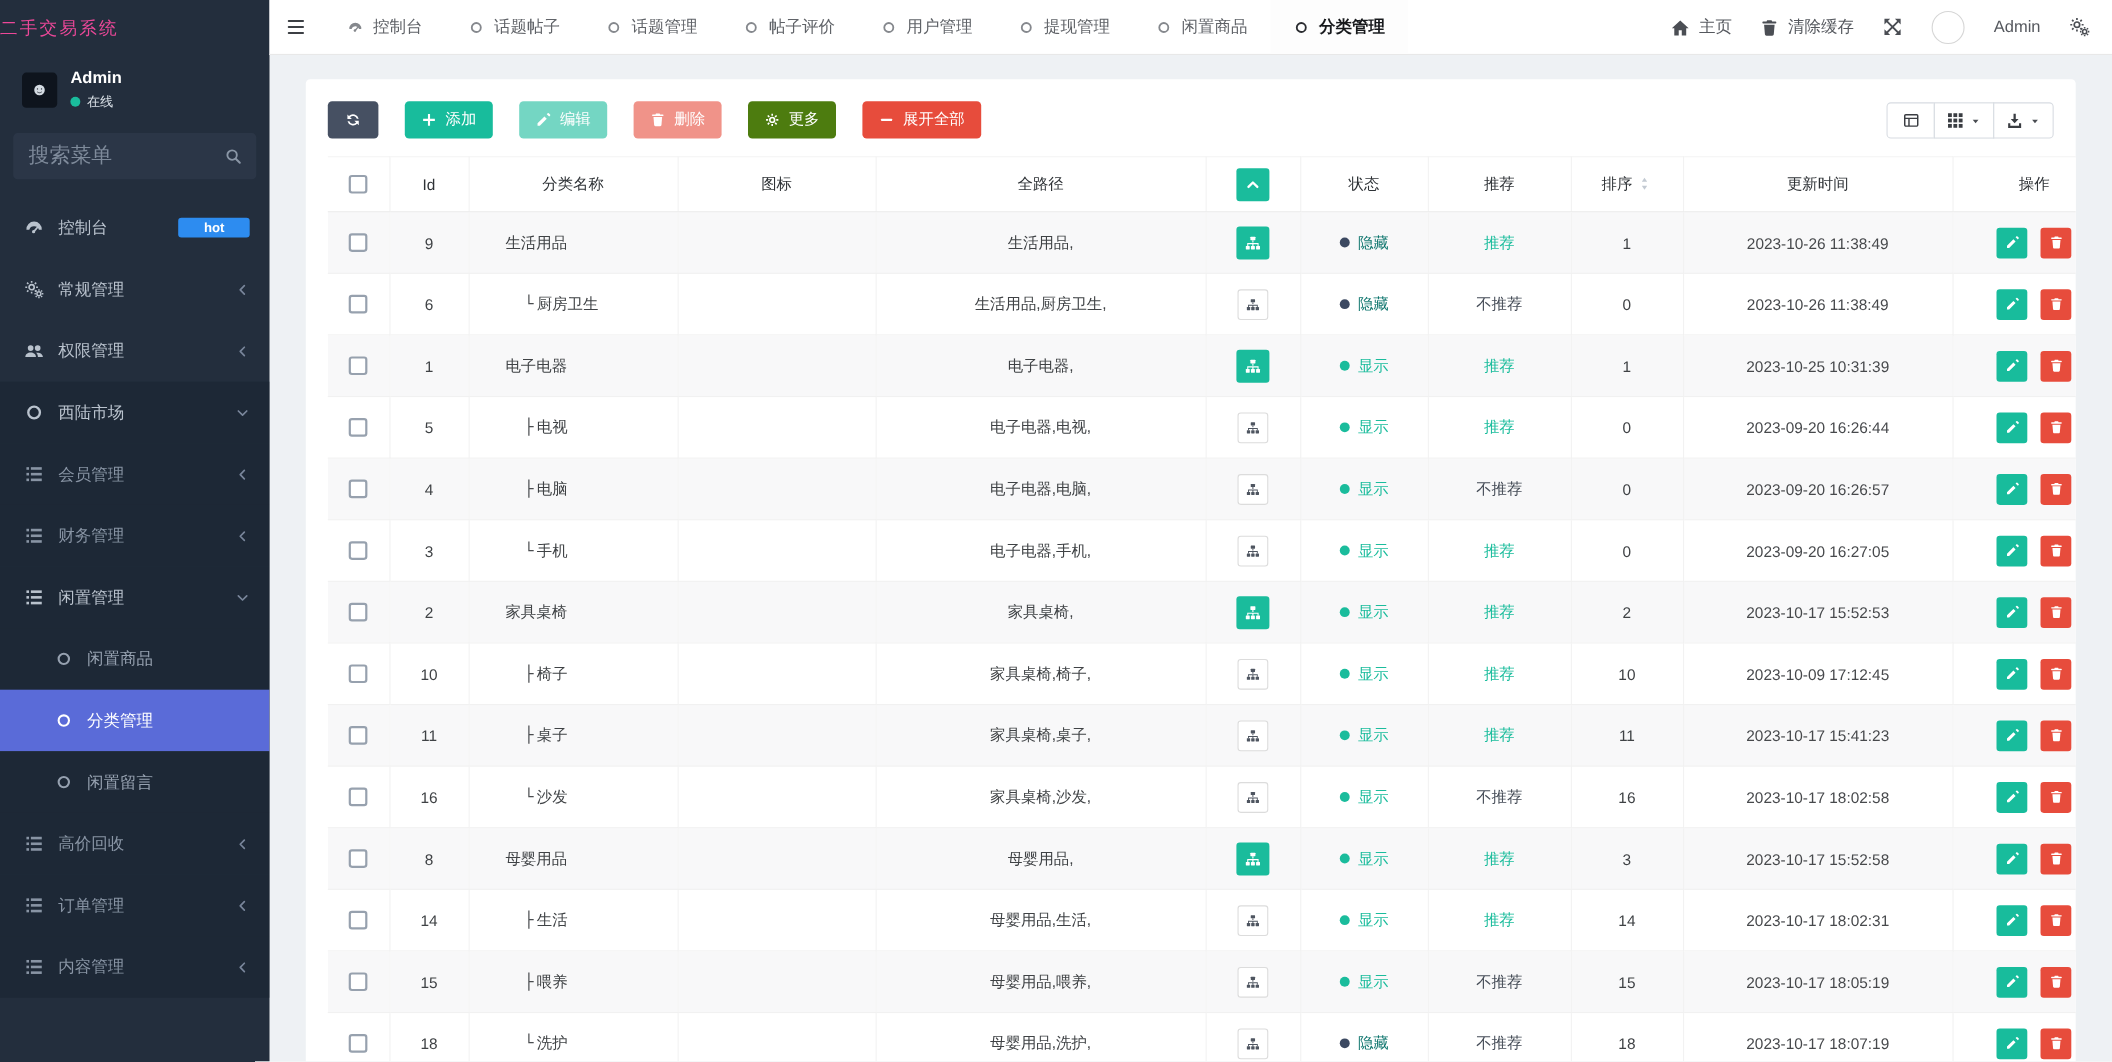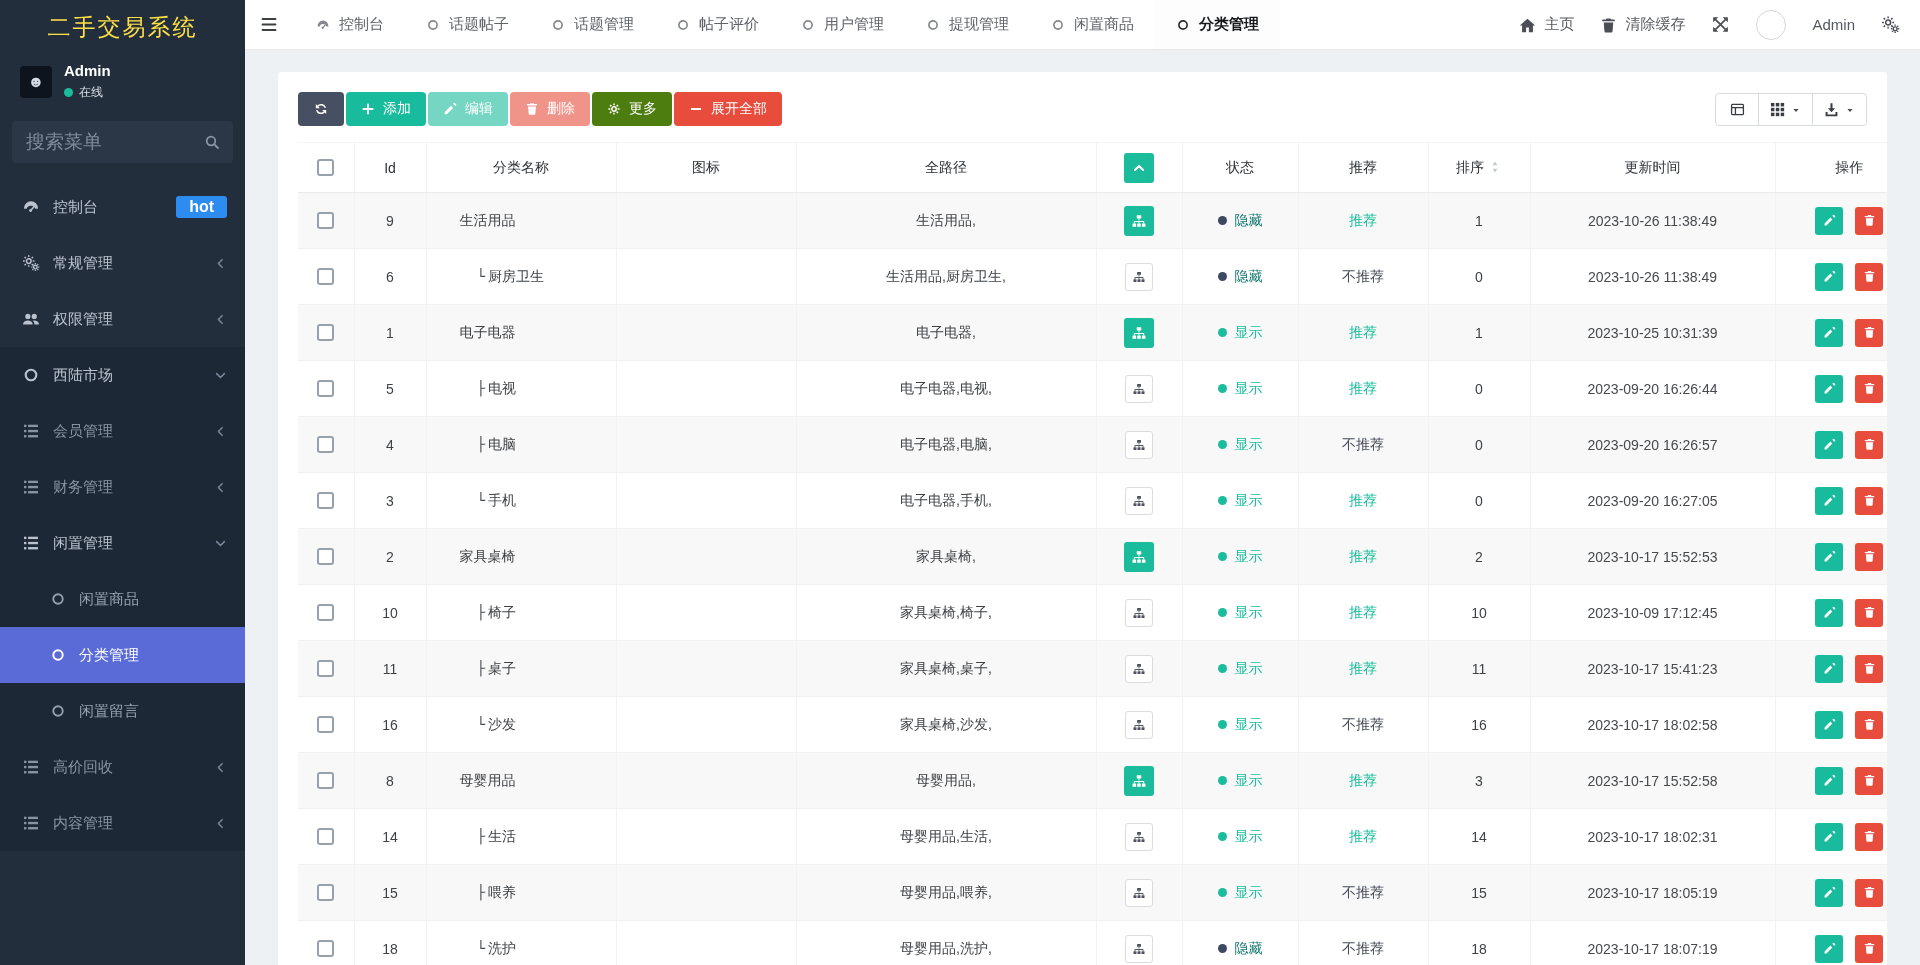--- a/index.html
+++ b/index.html
@@ -3,41 +3,41 @@
 <meta charset="utf-8">
 <style>
   *{margin:0;padding:0;box-sizing:border-box}
   html,body{width:1920px;height:965px;overflow:hidden;background:#eef1f4;
     font-family:"Liberation Sans","DejaVu Sans",sans-serif;}
   svg{width:100%;height:100%;display:block}
   .app{display:flex;width:100%;height:100%}
 
   
   .sidebar{width:245px;flex-shrink:0;background:#232e3d;display:flex;flex-direction:column;overflow:hidden}
-  .logo{height:54px;line-height:54px;text-align:center;color:#fde047;font-size:23px;letter-spacing:2px;flex-shrink:0}
+  .logo{height:54px;line-height:54px;text-align:left;color:#ec4899;font-size:16px;letter-spacing:2px;flex-shrink:0}
   .user{display:flex;align-items:center;gap:12px;padding:8px 20px 14px;flex-shrink:0}
   .avatar{width:32px;height:32px;background:#0e141d;border-radius:4px;display:flex;align-items:center;justify-content:center;color:#d4dbe2;font-size:16px;flex-shrink:0}
   .uname{font-size:15px;font-weight:bold;color:#fff}
   .ustatus{font-size:12px;color:#dbe2e8;display:flex;align-items:center;gap:6px;margin-top:5px}
   .dot-on{width:9px;height:9px;border-radius:50%;background:#1abc9c;display:inline-block}
   .search{position:relative;margin:6px 12px 0;flex-shrink:0}
   .search input{width:100%;height:42px;background:#2b3647;border:none;border-radius:4px;color:#cfd6dd;padding:0 40px 0 14px;font-size:19px;outline:none}
   .search input::placeholder{color:#7e8a9a}
   .sicon{position:absolute;right:13px;top:13px;width:16px;height:16px;color:#8a96a6}
   .menu{flex:1;margin-top:16px}
   .m-item{height:56px;display:flex;align-items:center;padding:0 18px 0 22px;font-size:15px;color:#b9c2cd;cursor:pointer}
   .m-item .mi{width:18px;height:18px;margin-right:13px;flex-shrink:0}
   .m-item .chev{margin-left:auto;width:13px;height:13px;color:#78859a}
   .m-item.dim{color:#8894a4}
   .m-item.band{background:#1d2836}
   .m-item.sub{padding-left:50px;color:#96a1b0}
   .m-item.sub .mi{width:16px;height:16px}
   .m-item.active{background:#5a6bd8;color:#fff}
   .m-item.active .mi{color:#fff}
-  .badge{margin-left:auto;background:#2d8cf0;color:#fff;font-size:16px;font-weight:bold;padding:3px 13px;border-radius:3px;line-height:1}
+  .badge{margin-left:auto;background:#2d8cf0;color:#fff;font-size:12px;font-weight:bold;padding:3px 23px;border-radius:3px;line-height:1}
 
   
   .main{flex:1;display:flex;flex-direction:column;min-width:0}
   .topnav{height:50px;background:#fff;display:flex;align-items:center;border-bottom:1px solid #e8e8e8;flex-shrink:0}
   .hamburger{width:18px;height:15px;color:#3c3f44;margin:0 17px 0 15px;cursor:pointer;flex-shrink:0}
   .tabs{display:flex;height:100%}
   .tab{display:flex;align-items:center;gap:9px;padding:0 21px;font-size:15px;color:#606368;height:100%;cursor:pointer;white-space:nowrap}
   .tab .ti{width:14px;height:14px;color:#85888d}
   .tab.active{color:#17191c;font-weight:bold;background:#fdfdfd}
   .tab.active .ti{color:#2a2c30}
@@ -272,20 +272,39 @@
             <svg viewBox="0 0 16 16" fill="currentColor">
               <rect x="1.8" y="2.4" width="2.1" height="2.1"></rect>
               <rect x="5.4" y="2.4" width="8.8" height="2.1"></rect>
               <rect x="1.8" y="7" width="2.1" height="2.1"></rect>
               <rect x="5.4" y="7" width="8.8" height="2.1"></rect>
               <rect x="1.8" y="11.6" width="2.1" height="2.1"></rect>
               <rect x="5.4" y="11.6" width="8.8" height="2.1"></rect>
             </svg>
           </span>
     <span>高价回收</span>
+
+    <span class="chev">
+            <svg viewBox="0 0 16 16" fill="none" stroke="currentColor" stroke-width="1.9" stroke-linecap="round" stroke-linejoin="round">
+              <path d="M10 3.3L5.4 8l4.6 4.7"></path>
+            </svg>
+          </span>
+  </div>
+        <div class="m-item band dim">
+    <span class="mi">
+            <svg viewBox="0 0 16 16" fill="currentColor">
+              <rect x="1.8" y="2.4" width="2.1" height="2.1"></rect>
+              <rect x="5.4" y="2.4" width="8.8" height="2.1"></rect>
+              <rect x="1.8" y="7" width="2.1" height="2.1"></rect>
+              <rect x="5.4" y="7" width="8.8" height="2.1"></rect>
+              <rect x="1.8" y="11.6" width="2.1" height="2.1"></rect>
+              <rect x="5.4" y="11.6" width="8.8" height="2.1"></rect>
+            </svg>
+          </span>
+    <span>订单管理</span>
 
     <span class="chev">
             <svg viewBox="0 0 16 16" fill="none" stroke="currentColor" stroke-width="1.9" stroke-linecap="round" stroke-linejoin="round">
               <path d="M10 3.3L5.4 8l4.6 4.7"></path>
             </svg>
           </span>
   </div>
         <div class="m-item band dim">
     <span class="mi">
             <svg viewBox="0 0 16 16" fill="currentColor">
@@ -420,21 +439,21 @@
                 <path d="M11.9 9.1V8M11.9 14.1v1.1M9.4 11.6H8.3M14.4 11.6h1.1M10.1 9.8l-.8-.8M13.7 9.8l.8-.8M10.1 13.4l-.8.8M13.7 13.4l.8.8"></path>
               </g>
             </svg>
           </span>
       </div>
     </header>
 
     <div class="content">
       <div class="card">
         <div class="toolbar">
-          <span id="toolbar-buttons" style="display:flex;gap:2px">
+          <span id="toolbar-buttons" style="display:flex;gap:24px">
               <button class="btn btn-dark">
     <span class="bi">
                   <svg viewBox="0 0 16 16" fill="currentColor">
                     <path d="M13.8 6.7A6 6 0 0 0 3.7 4L2.1 2.4V7h4.6L4.9 5.2a4.2 4.2 0 0 1 7 1.5z"></path>
                     <path d="M2.2 9.3A6 6 0 0 0 12.3 12l1.6 1.6V9H9.3l1.8 1.8a4.2 4.2 0 0 1-7-1.5z"></path>
                   </svg>
                 </span>
 
   </button>
               <button class="btn btn-success">

